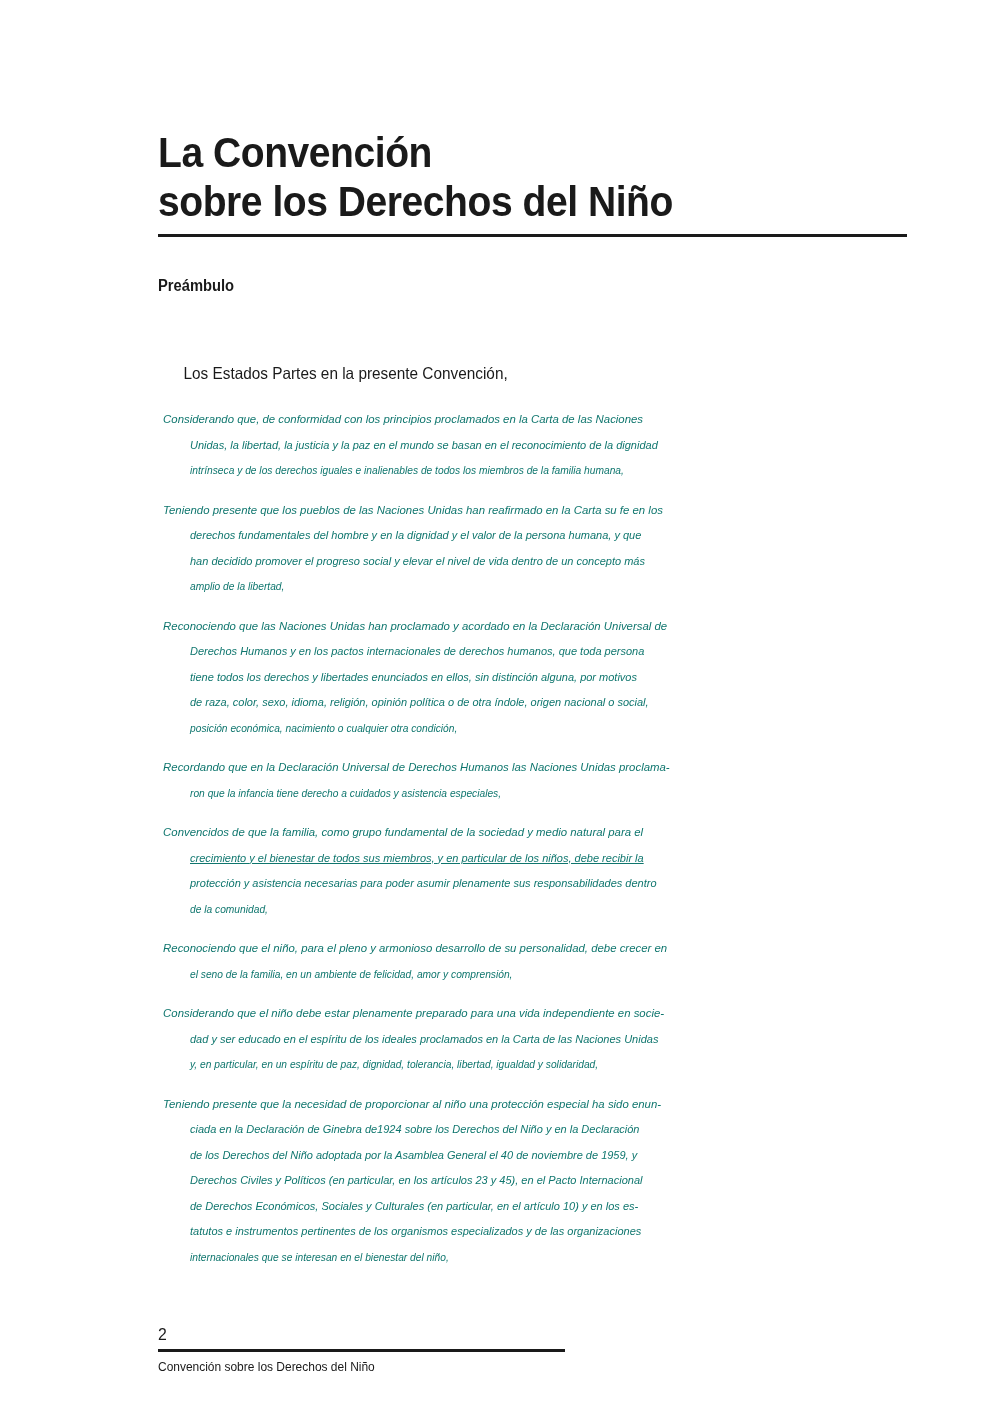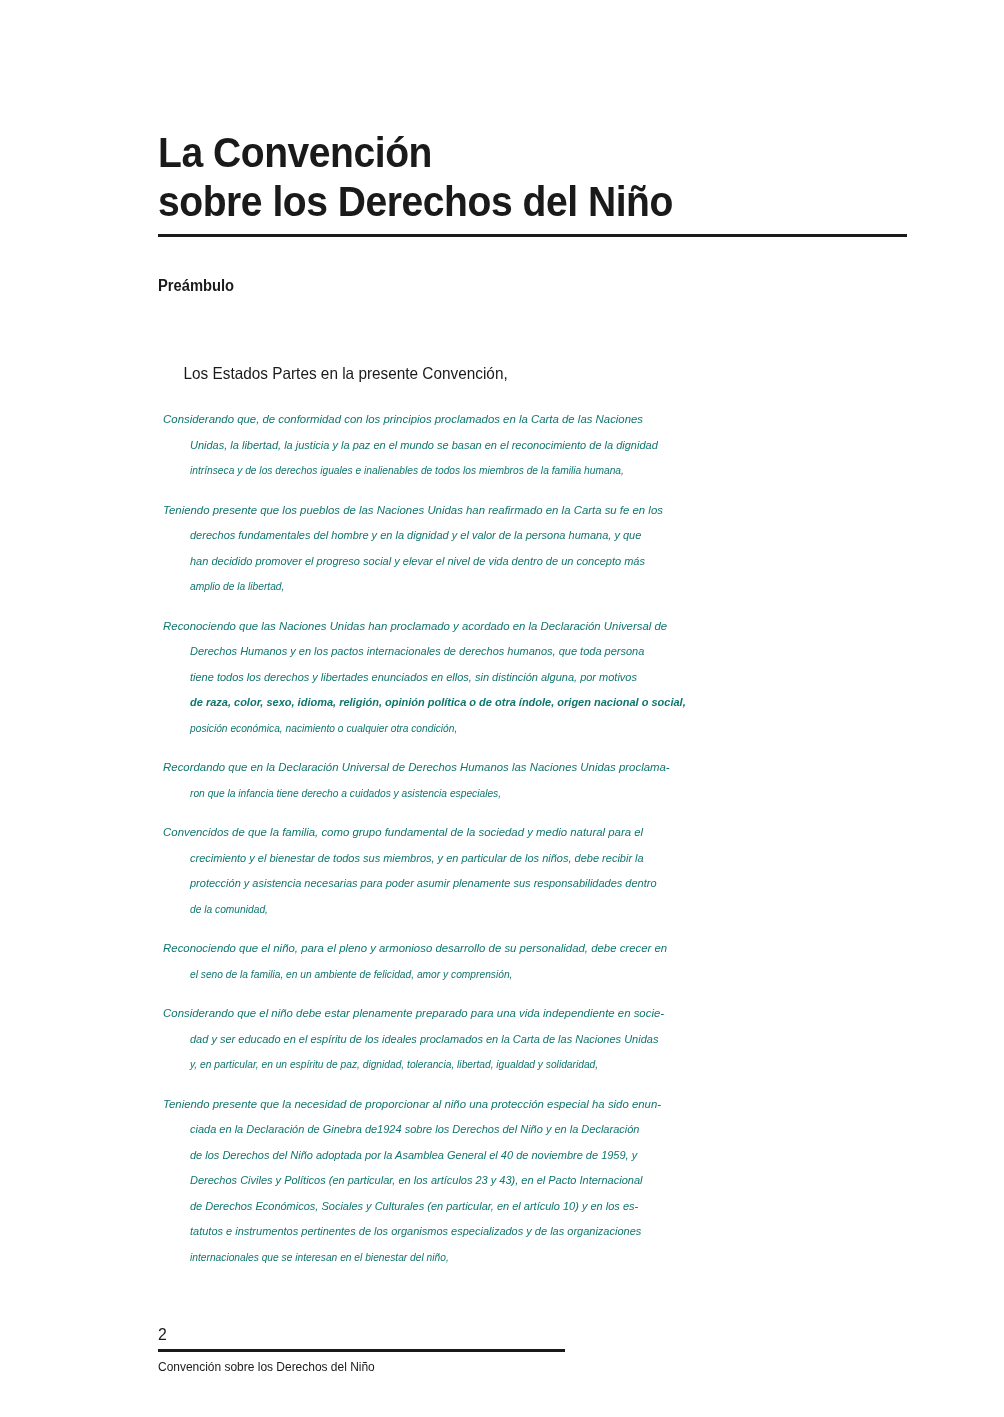--- a/index.html
+++ b/index.html
@@ -161,47 +161,47 @@
         <p class="clause">
           <span class="ln" style="display: block; transform: scaleX(1.0356); transform-origin: left top;">Teniendo presente que los pueblos de las Naciones Unidas han reafirmado en la Carta su fe en los</span>
           <span class="ln" style="display: block; transform: scaleX(1); transform-origin: left top;">derechos fundamentales del hombre y en la dignidad y el valor de la persona humana, y que</span>
           <span class="ln" style="display: block; transform: scaleX(1); transform-origin: left top;">han decidido promover el progreso social y elevar el nivel de vida dentro de un concepto más</span>
           <span class="ln last" style="transform: scaleX(0.93); transform-origin: left top; display: block;">amplio de la libertad,</span>
         </p>
         <p class="clause">
           <span class="ln" style="display: block; transform: scaleX(1.0356); transform-origin: left top;">Reconociendo que las Naciones Unidas han proclamado y acordado en la Declaración Universal de</span>
           <span class="ln" style="display: block; transform: scaleX(1); transform-origin: left top;">Derechos Humanos y en los pactos internacionales de derechos humanos, que toda persona</span>
           <span class="ln" style="display: block; transform: scaleX(1); transform-origin: left top;">tiene todos los derechos y libertades enunciados en ellos, sin distinción alguna, por motivos</span>
-          <span class="ln" style="display: block; transform: scaleX(1); transform-origin: left top; font-weight: bold;">de raza, color, sexo, idioma, religión, opinión política o de otra índole, origen nacional o social,</span>
+          <span class="ln" style="display: block; transform: scaleX(1); transform-origin: left top;">de raza, color, sexo, idioma, religión, opinión política o de otra índole, origen nacional o social,</span>
           <span class="ln last" style="transform: scaleX(0.93); transform-origin: left top; display: block;">posición económica, nacimiento o cualquier otra condición,</span>
         </p>
         <p class="clause">
           <span class="ln" style="display: block; transform: scaleX(1.0356); transform-origin: left top;">Recordando que en la Declaración Universal de Derechos Humanos las Naciones Unidas proclama-</span>
           <span class="ln last" style="transform: scaleX(0.93); transform-origin: left top; display: block;">ron que la infancia tiene derecho a cuidados y asistencia especiales,</span>
         </p>
         <p class="clause">
           <span class="ln" style="display: block; transform: scaleX(1.0356); transform-origin: left top;">Convencidos de que la familia, como grupo fundamental de la sociedad y medio natural para el</span>
-          <span class="ln" style="display: block; transform: scaleX(1); transform-origin: left top;">crecimiento y el bienestar de todos sus miembros, y en particular de los niños, debe recibir la</span>
+          <span class="ln" style="display: block; transform: scaleX(1); transform-origin: left top; text-decoration: underline;">crecimiento y el bienestar de todos sus miembros, y en particular de los niños, debe recibir la</span>
           <span class="ln" style="display: block; transform: scaleX(1); transform-origin: left top;">protección y asistencia necesarias para poder asumir plenamente sus responsabilidades dentro</span>
           <span class="ln last" style="transform: scaleX(0.93); transform-origin: left top; display: block;">de la comunidad,</span>
         </p>
         <p class="clause">
           <span class="ln" style="display: block; transform: scaleX(1.0356); transform-origin: left top;">Reconociendo que el niño, para el pleno y armonioso desarrollo de su personalidad, debe crecer en</span>
           <span class="ln last" style="transform: scaleX(0.93); transform-origin: left top; display: block;">el seno de la familia, en un ambiente de felicidad, amor y comprensión,</span>
         </p>
         <p class="clause">
           <span class="ln" style="display: block; transform: scaleX(1.0356); transform-origin: left top;">Considerando que el niño debe estar plenamente preparado para una vida independiente en socie-</span>
           <span class="ln" style="display: block; transform: scaleX(1); transform-origin: left top;">dad y ser educado en el espíritu de los ideales proclamados en la Carta de las Naciones Unidas</span>
           <span class="ln last" style="transform: scaleX(0.93); transform-origin: left top; display: block;">y, en particular, en un espíritu de paz, dignidad, tolerancia, libertad, igualdad y solidaridad,</span>
         </p>
         <p class="clause">
           <span class="ln" style="display: block; transform: scaleX(1.0356); transform-origin: left top;">Teniendo presente que la necesidad de proporcionar al niño una protección especial ha sido enun-</span>
           <span class="ln" style="display: block; transform: scaleX(1); transform-origin: left top;">ciada en la Declaración de Ginebra de1924 sobre los Derechos del Niño y en la Declaración</span>
           <span class="ln" style="display: block; transform: scaleX(1); transform-origin: left top;">de los Derechos del Niño adoptada por la Asamblea General el 40 de noviembre de 1959, y</span>
-          <span class="ln" style="display: block; transform: scaleX(1); transform-origin: left top;">Derechos Civiles y Políticos (en particular, en los artículos 23 y 43), en el Pacto Internacional</span>
+          <span class="ln" style="display: block; transform: scaleX(1); transform-origin: left top;">Derechos Civiles y Políticos (en particular, en los artículos 23 y 45), en el Pacto Internacional</span>
           <span class="ln" style="display: block; transform: scaleX(1); transform-origin: left top;">de Derechos Económicos, Sociales y Culturales (en particular, en el artículo 10) y en los es-</span>
           <span class="ln" style="display: block; transform: scaleX(1); transform-origin: left top;">tatutos e instrumentos pertinentes de los organismos especializados y de las organizaciones</span>
           <span class="ln last" style="transform: scaleX(0.93); transform-origin: left top; display: block;">internacionales que se interesan en el bienestar del niño,</span>
         </p>
       </div>
   </div>
 
   <div class="footer">
     <div class="page-number">2</div>
     <div class="footer-rule"></div>

